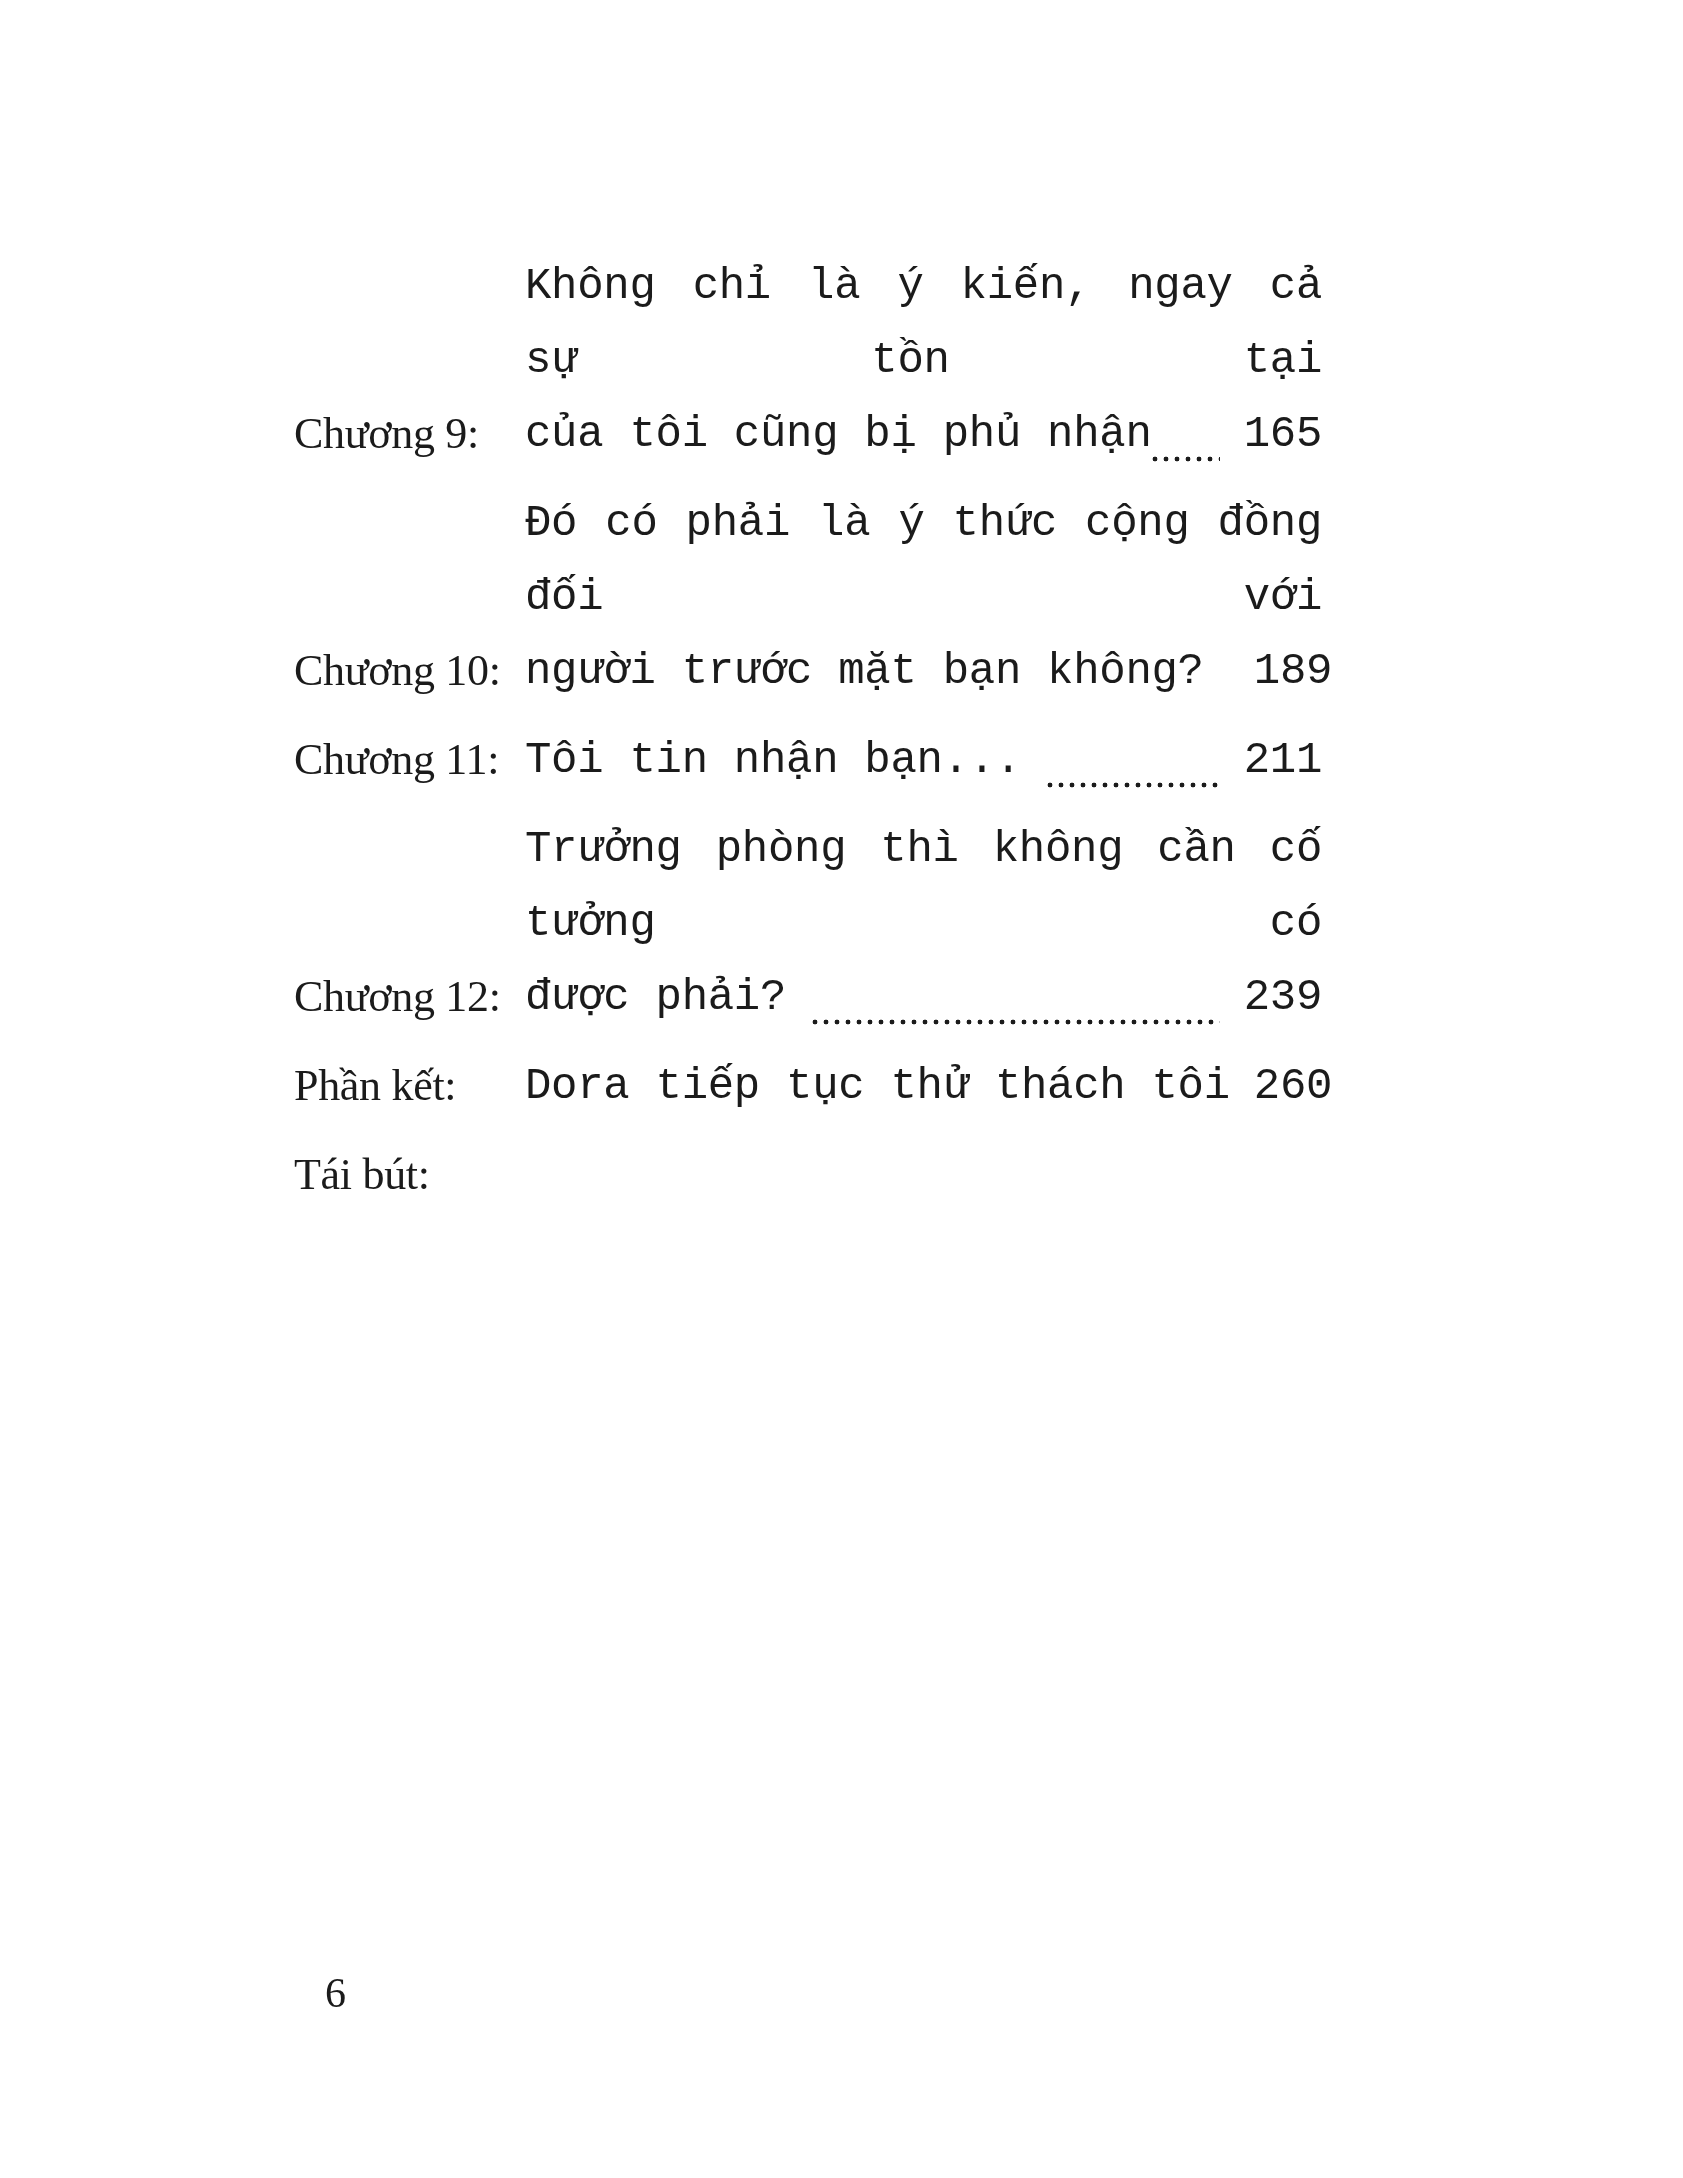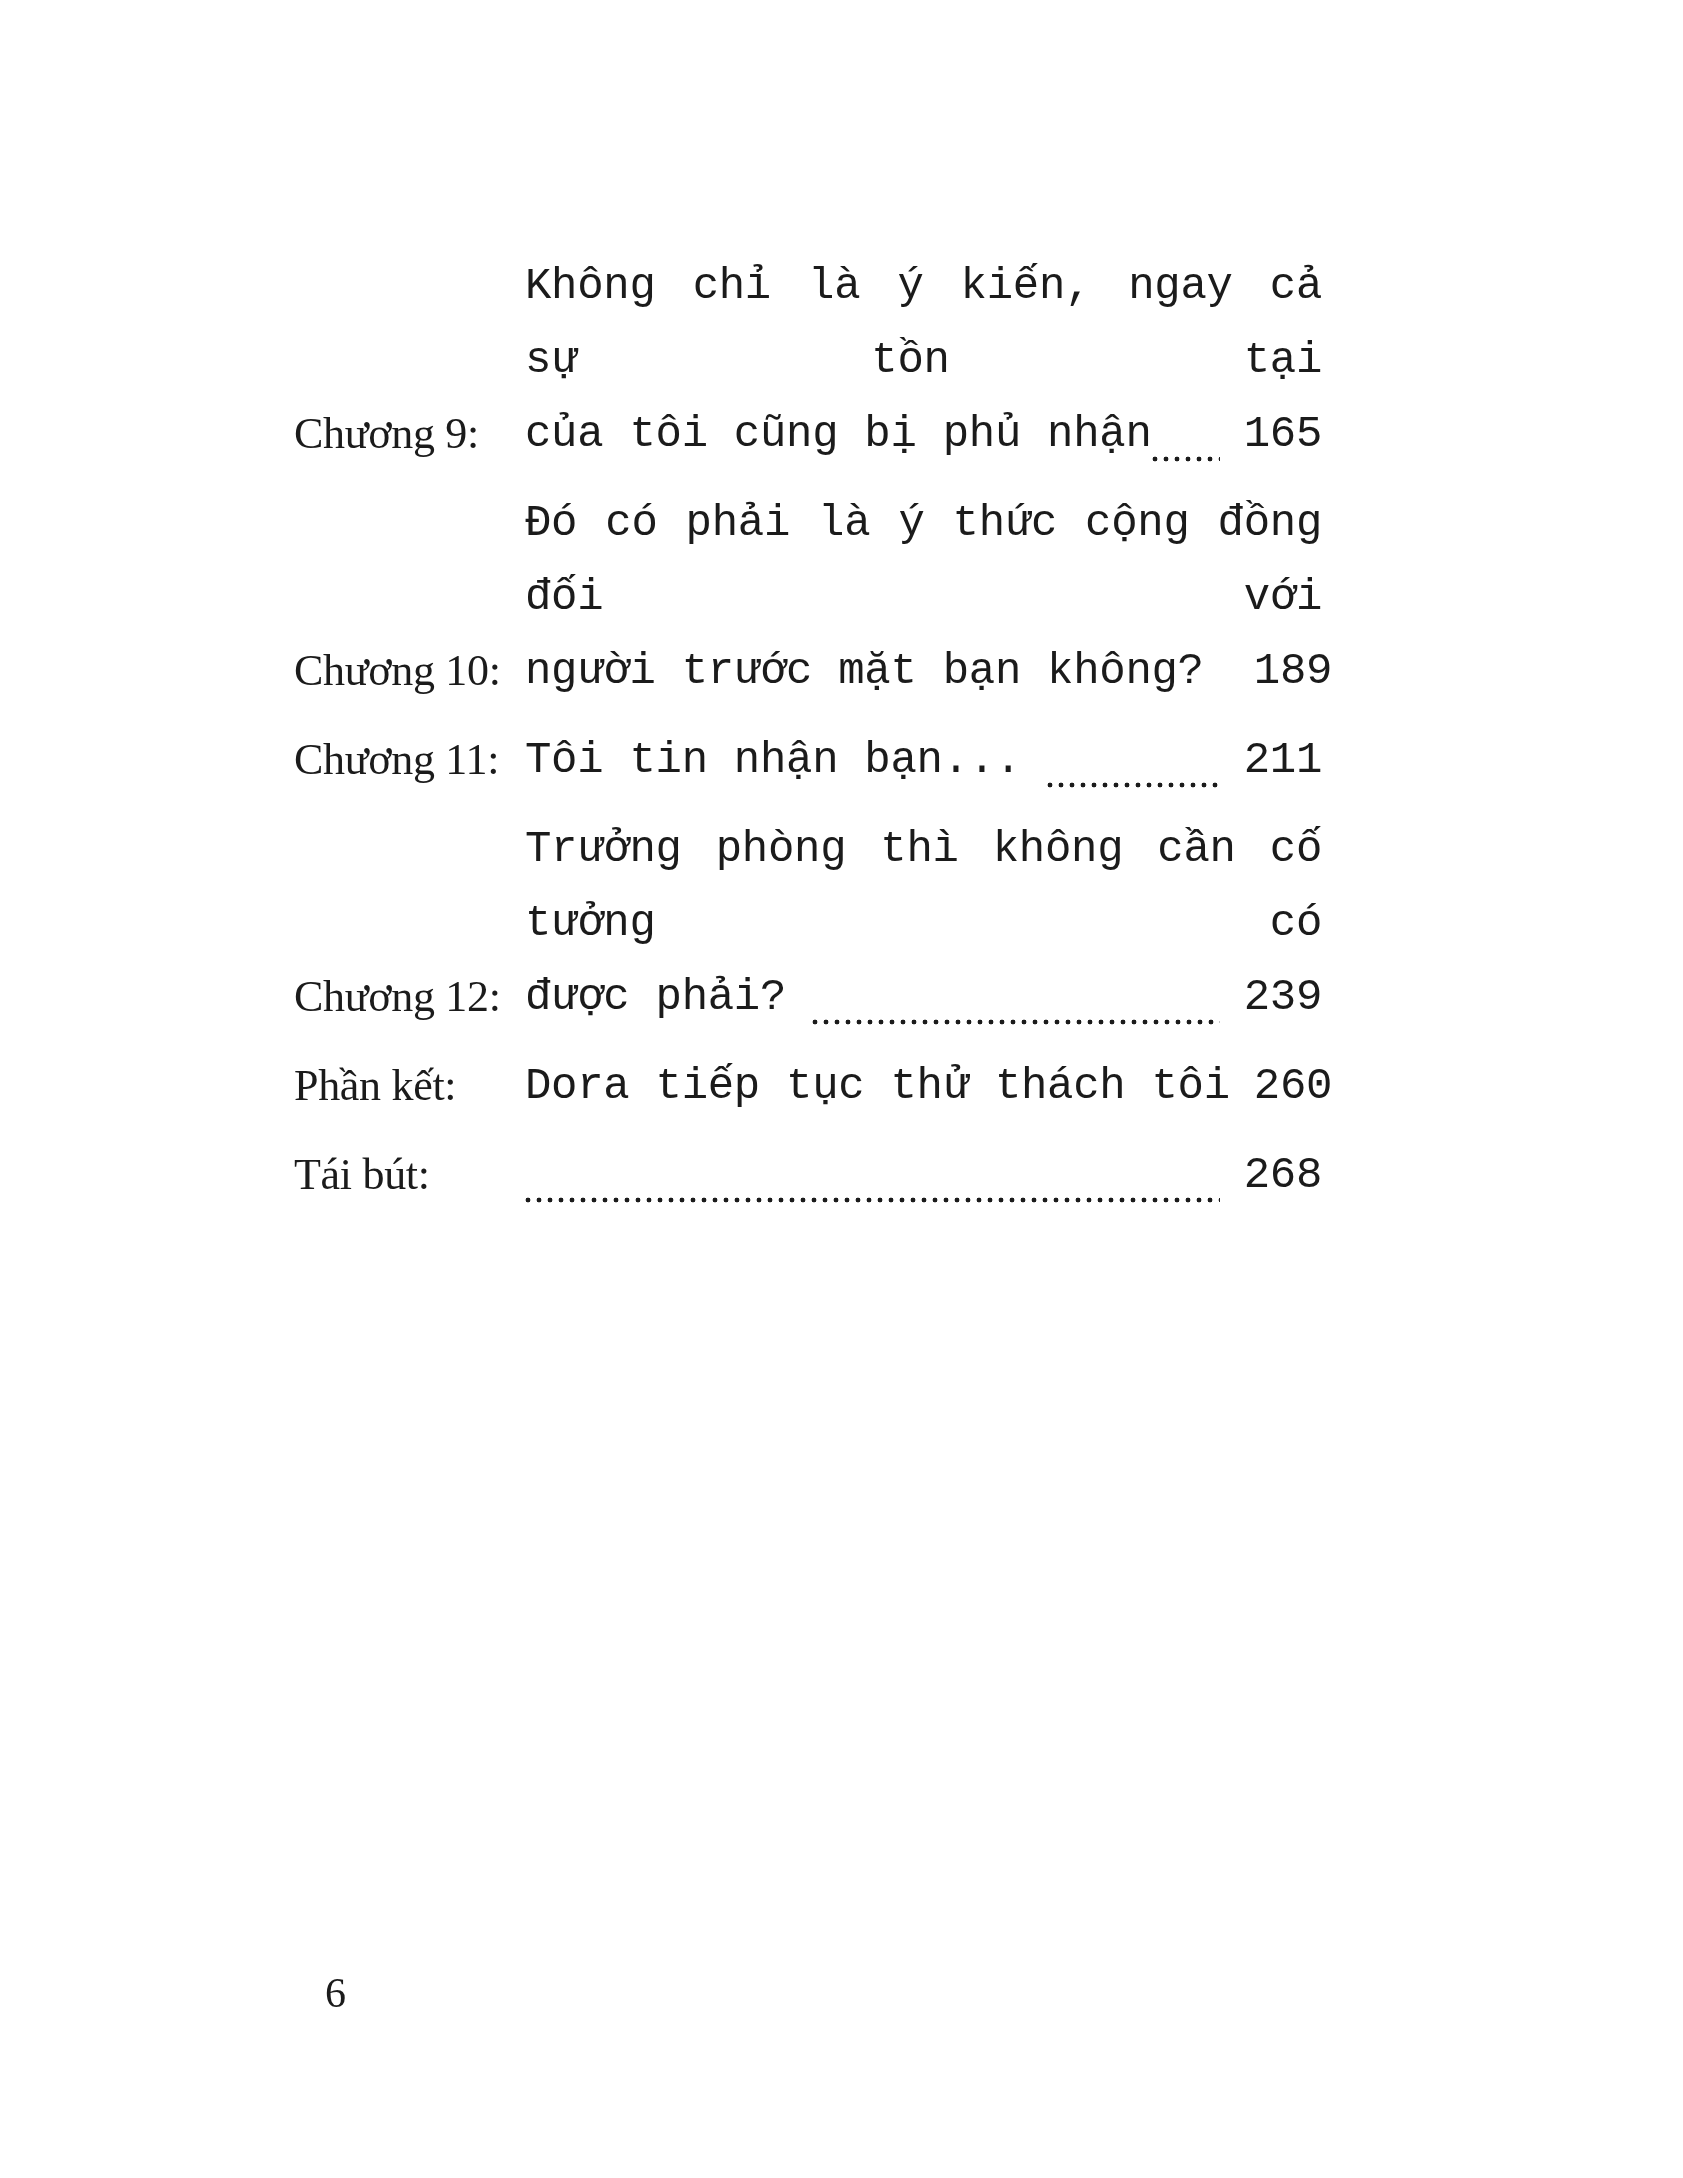--- a/index.html
+++ b/index.html
@@ -137,26 +137,20 @@
         <div class="line leader">
           <span class="tail">Dora tiếp tục thử thách tôi</span>
           <span class="dots"></span>
           <span class="pagenum">260</span>
         </div>
       </div>
     </div>
 
     <div class="entry">
       <div class="label">Tái bút:</div>
-      <div class="content">
-        <div class="line leader">
-          <span class="dots"></span>
-          <span class="pagenum">268</span>
-        </div>
-      </div>
     </div>
 
   </div>
 
   <div class="footer-pagenum">6</div>
 
 </div>
 
 
 </body></html>

